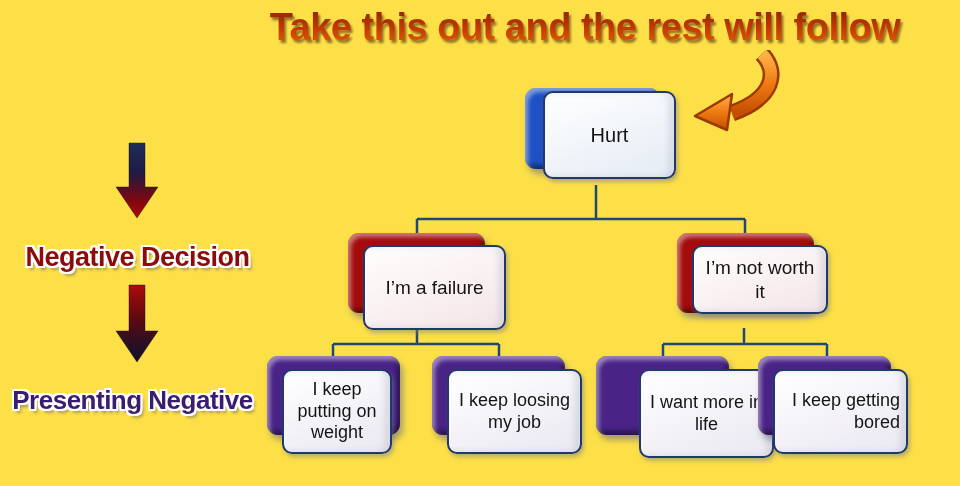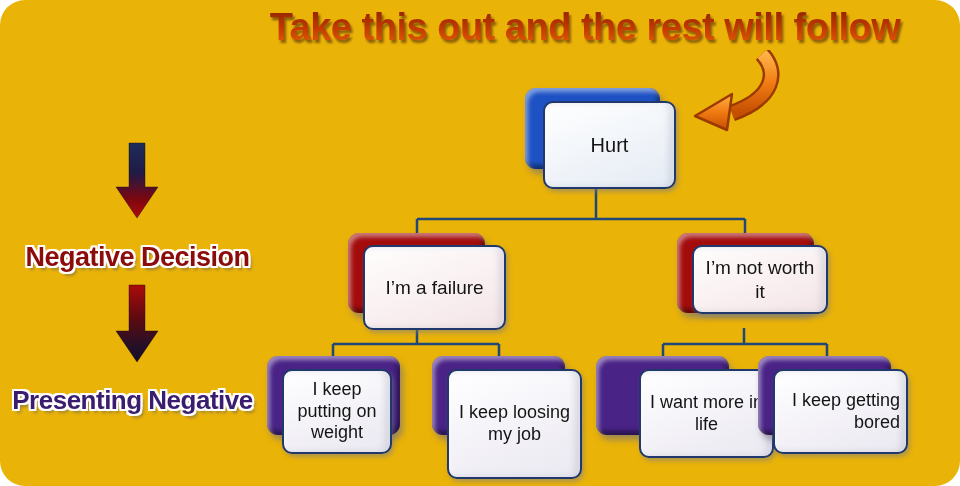--- a/index.html
+++ b/index.html
@@ -1,19 +1,18 @@
 <!DOCTYPE html>
 <html><head>
 <meta charset="utf-8">
 <style>
   html,body{margin:0;padding:0;background:#fff;}
   .canvas{
-    position:relative;width:960px;height:486px;background:#eab308;overflow:hidden;
+    position:relative;width:960px;height:486px;background:#fde047;overflow:hidden;
     font-family:"Liberation Sans", sans-serif;
-    border-radius:25px;
   }
   
   .title{
     position:absolute;left:190px;top:6px;width:790px;height:50px;
     text-align:center;white-space:nowrap;
     font-size:38px;font-weight:bold;letter-spacing:-0.5px;
     color:#c33a00;
     text-shadow:2px 3px 2px rgba(70,30,5,0.45);
   }
   @supports ((-webkit-background-clip:text) or (background-clip:text)){
@@ -118,41 +117,41 @@
   <div class="rail-label lbl-presenting">Presenting Negative</div>
 
   <svg class="connectors" width="960" height="486" viewBox="0 0 960 486">
     <path d="M596 185 V219 M417 219 H745 M417 219 V235 M745 219 V235
              M417 328 V344 M333 344 H499 M333 344 V358 M499 344 V358
              M744 328 V344 M663 344 H827 M663 344 V358 M827 344 V358" fill="none" stroke="#1f4878" stroke-width="2.5"></path>
   </svg>
 
   <div>
     <div class="back back-blue" style="left:525px;top:88px;width:135px;height:81px;"></div>
-    <div class="front front-blue fs-root" style="left:543px;top:101px;width:133px;height:88px;">Hurt</div>
+    <div class="front front-blue fs-root" style="left:543px;top:91px;width:133px;height:88px;">Hurt</div>
   </div>
 
   <div>
     <div class="back back-red" style="left:348px;top:233px;width:137px;height:80px;"></div>
     <div class="front front-red fs-l2" style="left:363px;top:245px;width:143px;height:85px;">I’m a failure</div>
   </div>
 
   <div>
     <div class="back back-red" style="left:677px;top:233px;width:137px;height:80px;"></div>
     <div class="front front-red fs-l2" style="left:692px;top:245px;width:136px;height:69px;">I’m not worth it</div>
   </div>
 
   <div>
     <div class="back back-purple" style="left:267px;top:356px;width:133px;height:79px;"></div>
     <div class="front front-purple fs-l3" style="left:282px;top:369px;width:110px;height:85px;">I keep putting on weight</div>
   </div>
 
   <div>
     <div class="back back-purple" style="left:432px;top:356px;width:133px;height:79px;"></div>
-    <div class="front front-purple fs-l3" style="left:447px;top:369px;width:135px;height:110px;">I keep loosing my job</div>
+    <div class="front front-purple fs-l3" style="left:447px;top:369px;width:135px;height:85px;">I keep loosing my job</div>
   </div>
 
   <div>
     <div class="back back-purple" style="left:596px;top:356px;width:133px;height:79px;"></div>
     <div class="front front-purple fs-l3" style="left:598px;top:369px;width:135px;height:89px;margin-left:41px;">I want more in life</div>
   </div>
 
   <div>
     <div class="back back-purple" style="left:758px;top:356px;width:133px;height:79px;"></div>
     <div class="front front-purple fs-l3" style="left:773px;top:369px;width:135px;height:85px;text-align:right;">I keep getting bored</div>

